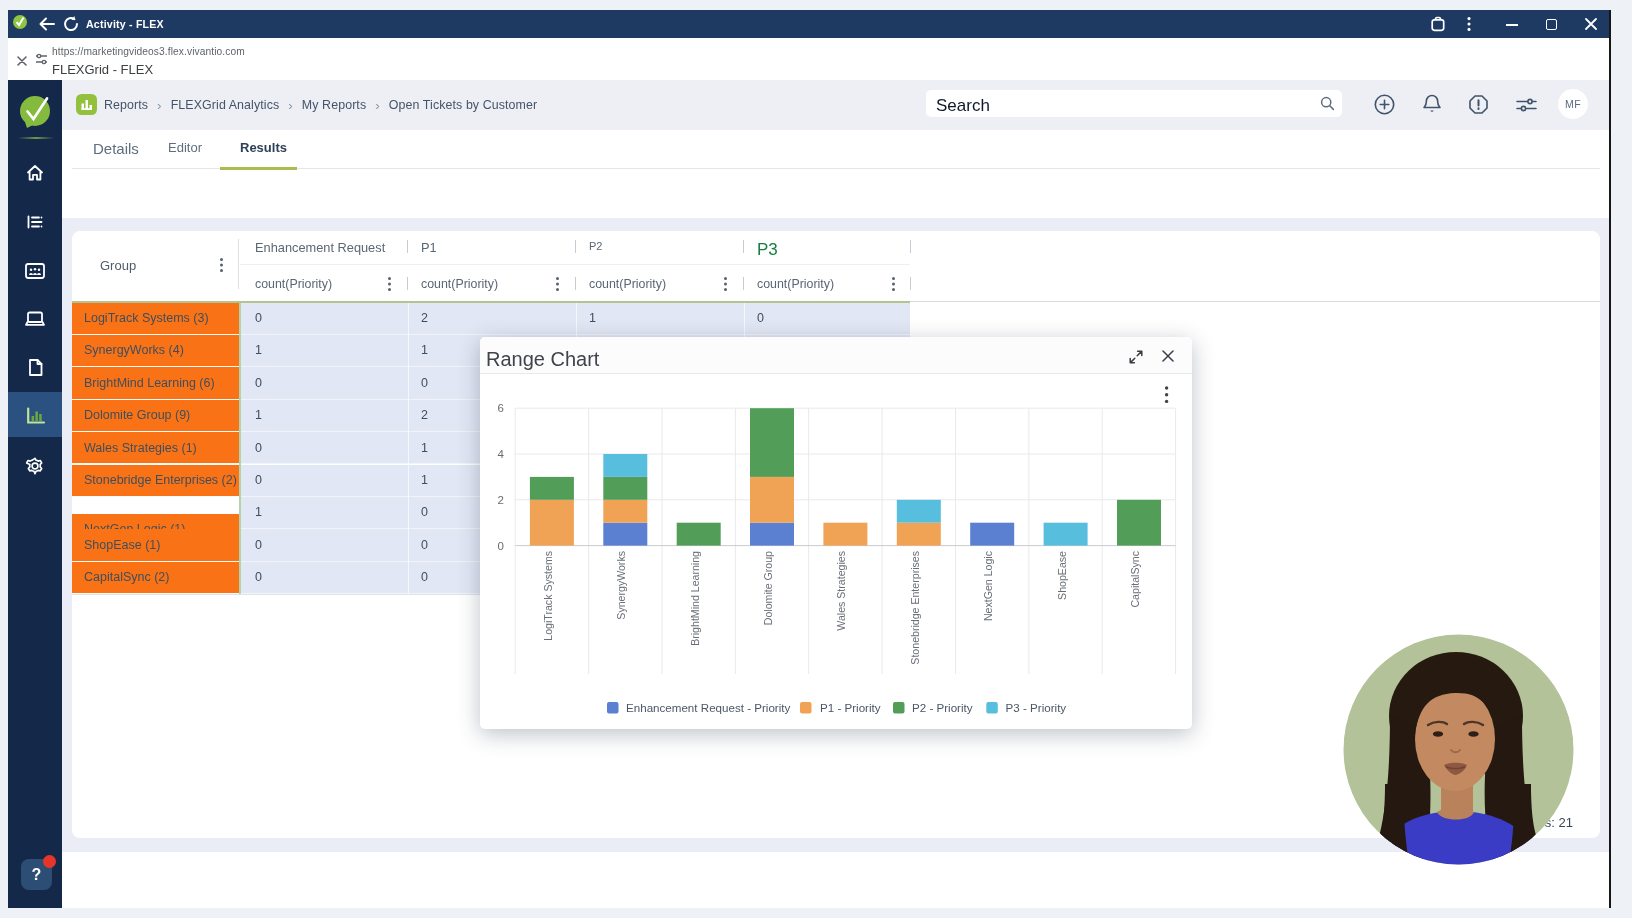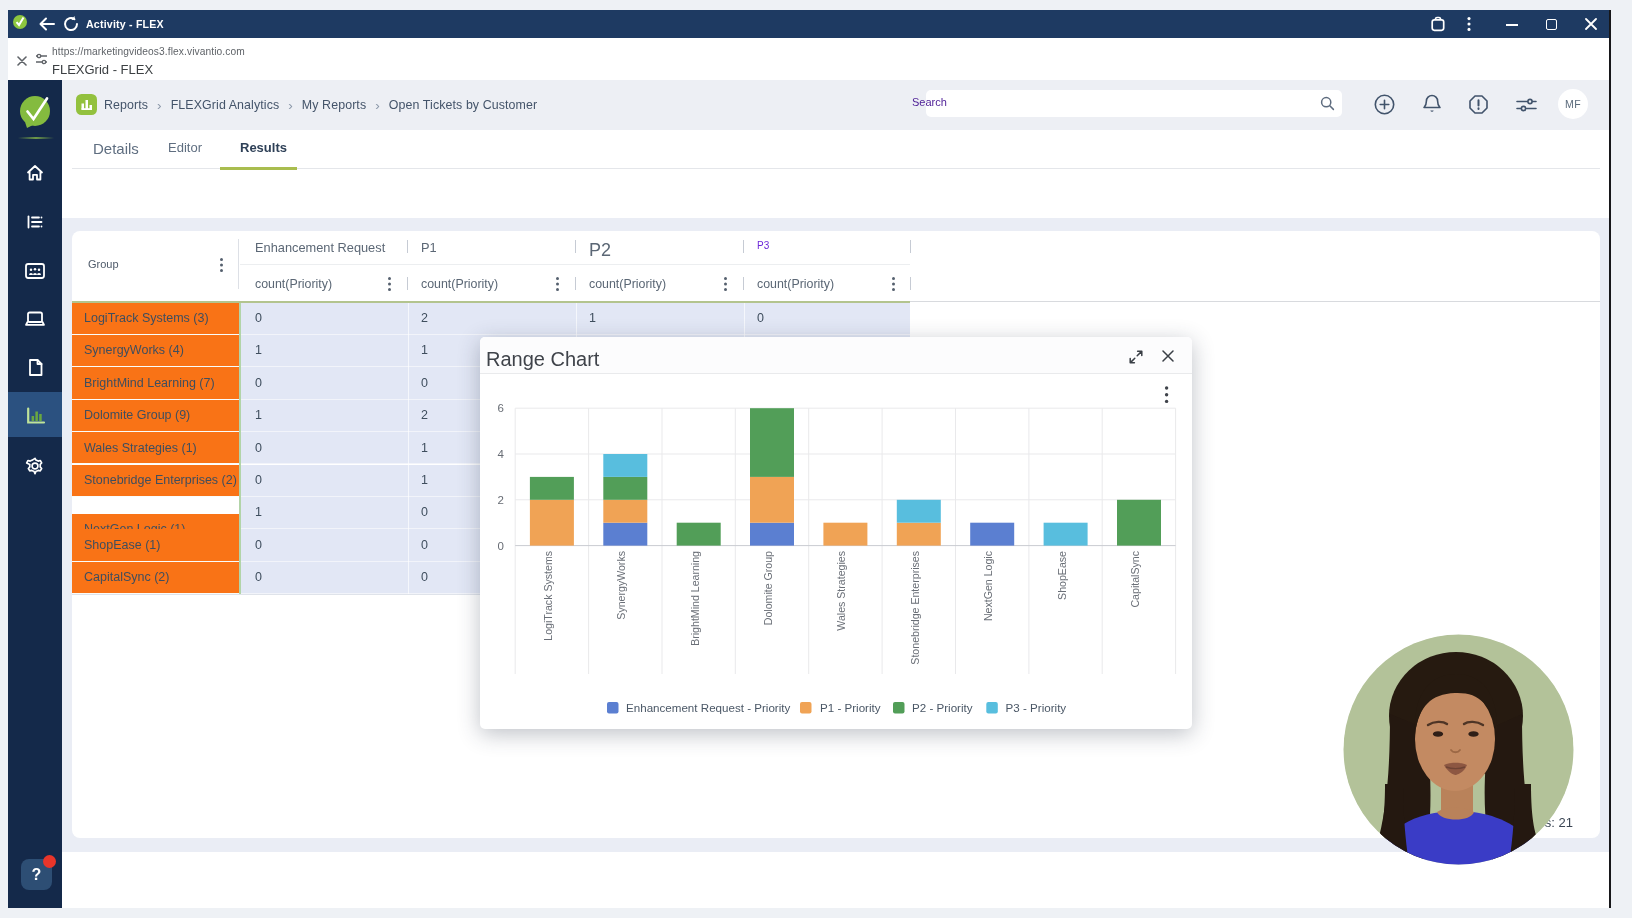--- a/index.html
+++ b/index.html
@@ -129,21 +129,21 @@
       <span>Reports</span>
       <b class="sep">›</b>
       <span>FLEXGrid Analytics</span>
       <b class="sep">›</b>
       <span>My Reports</span>
       <b class="sep">›</b>
       <span>Open Tickets by Customer</span>
     </div>
 
 <div class="abs" style="left:926px;top:90px;width:416px;height:27px;background:#fff;border-radius:5px"></div>
-<div class="abs" style="left:912px;top:96px;font-size:11px;color:#4c1d95">Search</div>
+<div class="abs" style="left:936px;top:96px;font-size:17px;color:#0f172a">Search</div>
 <svg class="abs" style="left:1320px;top:96px" width="15" height="15" viewBox="0 0 15 15">
  <circle cx="6.2" cy="6.2" r="4.6" stroke="#5d6b7e" stroke-width="1.5" fill="none"></circle>
  <path d="M9.8 9.8 L13.4 13.4" stroke="#5d6b7e" stroke-width="1.5" stroke-linecap="round"></path>
 </svg>
 
 <svg class="abs" style="left:1374px;top:94px" width="21" height="21" viewBox="0 0 21 21">
  <circle cx="10.5" cy="10.5" r="9.2" class="hic"></circle>
  <path class="hic" d="M10.5 6.2 V14.8 M6.2 10.5 H14.8"></path>
 </svg>
 <svg class="abs" style="left:1422px;top:93px" width="20" height="22" viewBox="0 0 20 22">
@@ -165,31 +165,31 @@
 <div class="abs" style="left:93px;top:140px;font-size:15px;color:#5f6e80">Details</div>
 <div class="abs" style="left:168px;top:140px;font-size:13px;color:#5f6e80">Editor</div>
 <div class="abs" style="left:240px;top:140px;font-size:13px;color:#2e4057;font-weight:bold">Results</div>
 <div class="abs" style="left:72px;top:168px;width:1528px;height:1px;background:#e4e6ea"></div>
 <div class="abs" style="left:220px;top:167px;width:77px;height:3px;background:#a9bd4f"></div>
 
 <div class="abs" style="left:61.5px;top:218px;width:1547.5px;height:634px;background:#eaedf5"></div>
 <div class="abs" style="left:72px;top:231px;width:1528px;height:607px;background:#fff;border-radius:8px"></div>
 <div class="abs" style="left:61.5px;top:852px;width:1547.5px;height:56px;background:#fff"></div>
 
-<div class="abs" style="left:88px;top:258px;font-size:11px;color:#4f5b6a">Group</div>
+<div class="abs" style="left:100px;top:258px;font-size:13px;color:#4f5b6a">Group</div>
 <svg class="abs" style="left:219px;top:257px" width="5" height="16" viewBox="0 0 5 16">
       <circle cx="2.5" cy="2.5" r="1.5" fill="#55606e"></circle>
       <circle cx="2.5" cy="8" r="1.5" fill="#55606e"></circle>
       <circle cx="2.5" cy="13.5" r="1.5" fill="#55606e"></circle>
     </svg>
 <div class="abs" style="left:238px;top:239px;width:1px;height:50px;background:#dde0e6"></div>
 <div class="abs" style="left:255px;top:240px;font-size:12.8px;color:#5b6775">Enhancement Request</div>
 <div class="abs" style="left:421px;top:240px;font-size:12.8px;color:#5b6775">P1</div>
-<div class="abs" style="left:589px;top:240px;font-size:18px;color:#5b6775">P2</div>
-<div class="abs" style="left:757px;top:240px;font-size:10px;color:#6d28d9">P3</div>
+<div class="abs" style="left:589px;top:240px;font-size:11px;color:#5b6775">P2</div>
+<div class="abs" style="left:757px;top:240px;font-size:17px;color:#15803d">P3</div>
 <div class="abs" style="left:407px;top:240px;width:1px;height:13px;background:#c6cbd4"></div>
 <div class="abs" style="left:575px;top:240px;width:1px;height:13px;background:#c6cbd4"></div>
 <div class="abs" style="left:743px;top:240px;width:1px;height:13px;background:#c6cbd4"></div>
 <div class="abs" style="left:910px;top:240px;width:1px;height:13px;background:#c6cbd4"></div>
 <div class="abs" style="left:240px;top:264px;width:670px;height:1px;background:#eceef0"></div>
 <div class="abs" style="left:255px;top:277px;font-size:12.4px;color:#5b6775">count(Priority)</div>
 <div class="abs" style="left:421px;top:277px;font-size:12.4px;color:#5b6775">count(Priority)</div>
 <div class="abs" style="left:589px;top:277px;font-size:12.4px;color:#5b6775">count(Priority)</div>
 <div class="abs" style="left:757px;top:277px;font-size:12.4px;color:#5b6775">count(Priority)</div>
 <svg class="abs" style="left:387px;top:276px" width="5" height="16" viewBox="0 0 5 16">
@@ -233,21 +233,21 @@
 <div class="grow" style="top:32.4px">
         <span>SynergyWorks (4)</span>
       </div>
 <div class="vrow" style="top:32.4px">
         <i>1</i>
         <i>1</i>
         <i>1</i>
         <i>1</i>
       </div>
 <div class="grow" style="top:64.8px">
-        <span>BrightMind Learning (7)</span>
+        <span>BrightMind Learning (6)</span>
       </div>
 <div class="vrow" style="top:64.8px">
         <i>0</i>
         <i>0</i>
         <i>1</i>
         <i>0</i>
       </div>
 <div class="grow" style="top:97.2px">
         <span>Dolomite Group (9)</span>
       </div>

